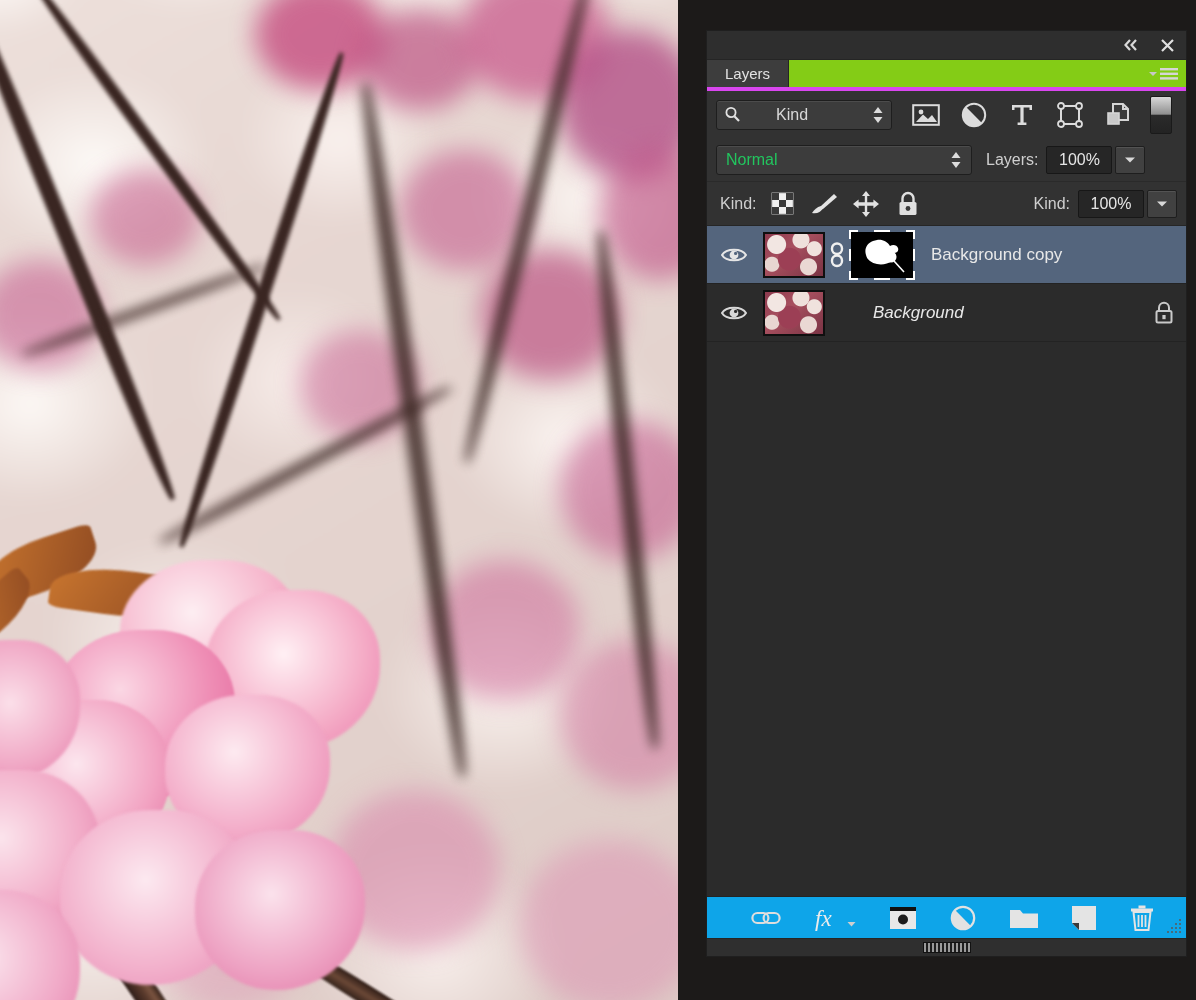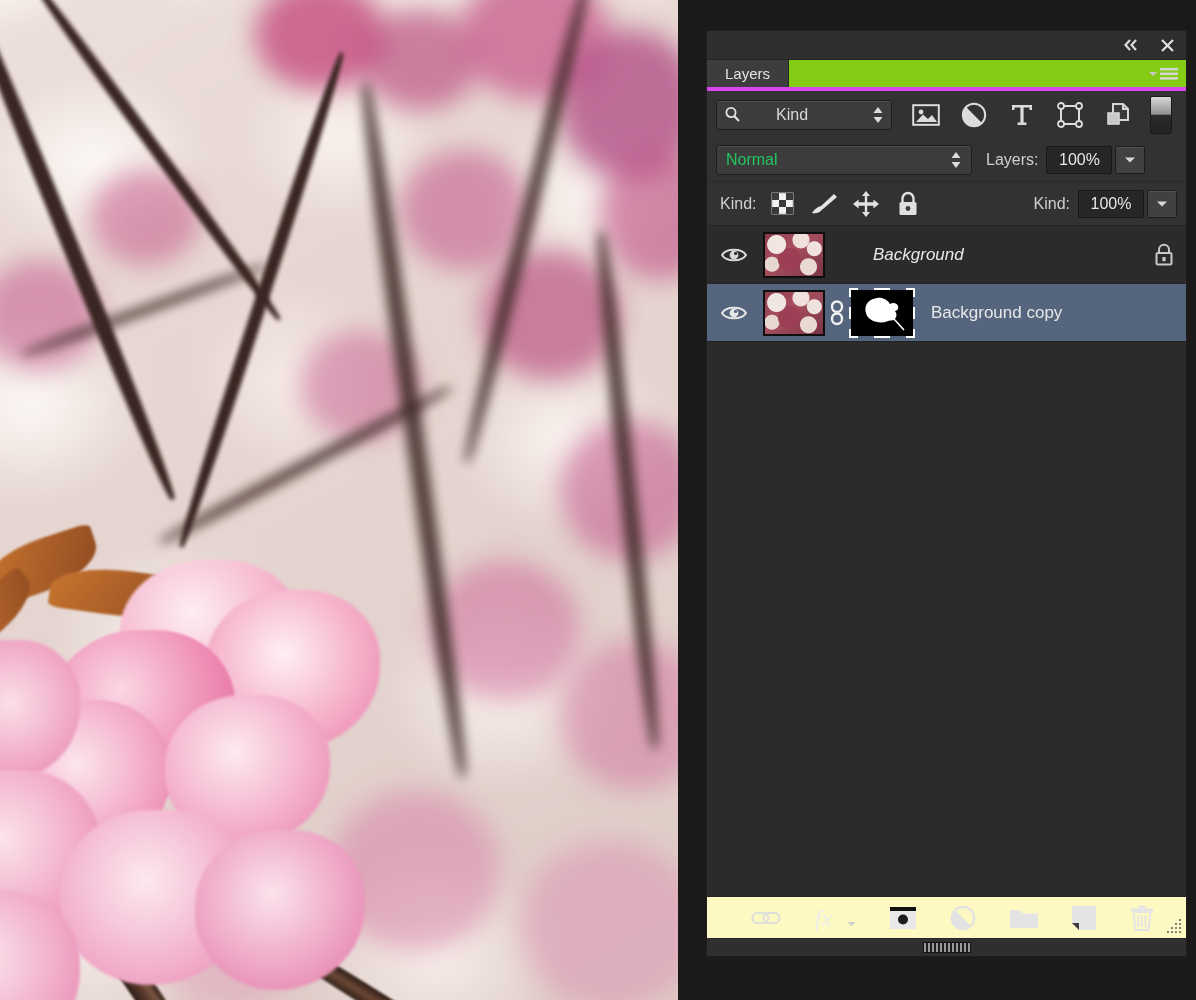--- a/index.html
+++ b/index.html
@@ -169,21 +169,21 @@
   .maskthumb .c-br { right: -2px; bottom: -2px; border-left: 0; border-top: 0; }
   .maskthumb .edge-t, .maskthumb .edge-b { position: absolute; left: 23px; width: 16px; height: 2px; background: #fff; }
   .maskthumb .edge-t { top: -2px; } .maskthumb .edge-b { bottom: -2px; }
   .maskthumb .edge-l, .maskthumb .edge-r { position: absolute; top: 17px; width: 2px; height: 12px; background: #fff; }
   .maskthumb .edge-l { left: -2px; } .maskthumb .edge-r { right: -2px; }
   .layername { flex: 1; font-size: 17px; color: #e8e8e8; padding-left: 18px; }
   .layername.italic { font-style: italic; }
   .rowlock { width: 44px; display: flex; align-items: center; justify-content: center; }
 
   .bottombar {
-    height: 42px; background: #fef9c3; border-top: 1px solid #242424;
+    height: 42px; background: #0ea5e9; border-top: 1px solid #242424;
     display: flex; align-items: center; justify-content: center; gap: 34px;
     position: relative;
     padding-left: 12px;
   }
   .bbtn { display: flex; align-items: flex-end; gap: 2px; cursor: pointer; }
   .scrollstrip {
     height: 18px; background: #2f2f2f; border-top: 1px solid #262626;
     display: flex; align-items: center; justify-content: center; position: relative;
   }
   .grip-h {
@@ -393,90 +393,90 @@
       </div>
       <div class="numdrop">
         <svg width="12" height="8" viewBox="0 0 12 8">
           <path d="M1 1.5 L6 6.5 L11 1.5 Z" fill="#d8d8d8"></path>
         </svg>
       </div>
     </div>
 
     <div class="layerlist">
 
-      <div class="layerrow">
+      <div class="layerrow selected">
         <div class="eye">
           <svg width="26" height="18" viewBox="0 0 26 18">
-            <path d="M1 9 C5 2 21 2 25 9 C21 16 5 16 1 9 Z" fill="none" stroke="#d8d8d8" stroke-width="2"></path>
-            <circle cx="13" cy="9" r="4.4" fill="#d8d8d8"></circle>
-            <circle cx="14.6" cy="7.4" r="1.6" fill="#2b2b2b"></circle>
+            <path d="M1 9 C5 2 21 2 25 9 C21 16 5 16 1 9 Z" fill="none" stroke="#e6e6e6" stroke-width="2"></path>
+            <circle cx="13" cy="9" r="4.4" fill="#e6e6e6"></circle>
+            <circle cx="14.6" cy="7.4" r="1.6" fill="#54657d"></circle>
           </svg>
         </div>
         <div class="thumb">
           <div class="mini" style="background:
                  radial-gradient(circle at 20% 25%, #f2e6e2 0 9px, rgba(0,0,0,0) 10px),
                  radial-gradient(circle at 62% 14%, #efe0db 0 8px, rgba(0,0,0,0) 9px),
                  radial-gradient(circle at 85% 35%, #f0e2dd 0 7px, rgba(0,0,0,0) 8px),
                  radial-gradient(circle at 42% 60%, #9c3f55 0 11px, rgba(0,0,0,0) 12px),
                  radial-gradient(circle at 12% 72%, #e8d6d1 0 7px, rgba(0,0,0,0) 8px),
                  radial-gradient(circle at 75% 78%, #ead8d3 0 8px, rgba(0,0,0,0) 9px),
                  linear-gradient(140deg,#8d3a4e,#a8505f 40%,#7a3344 100%);"></div>
         </div>
-        <div class="layername italic" style="padding-left:48px;">Background</div>
-        <div class="rowlock">
-          <svg width="20" height="24" viewBox="0 0 20 24">
-            <path d="M5 10 V6.8 A5 5 0 0 1 15 6.8 V10" fill="none" stroke="#c9c9c9" stroke-width="2"></path>
-            <rect x="2.5" y="10" width="15" height="11.5" rx="1.5" fill="none" stroke="#c9c9c9" stroke-width="2"></rect>
-            <rect x="8.4" y="14" width="3.2" height="4.2" fill="#c9c9c9"></rect>
-          </svg>
-        </div>
-      </div>
-
-      <div class="layerrow selected">
+        <div class="linkicon">
+          <svg width="16" height="26" viewBox="0 0 16 26">
+            <rect x="3" y="1.5" width="10" height="10.5" rx="5" fill="none" stroke="#f0f0f0" stroke-width="2.4"></rect>
+            <rect x="3" y="13.5" width="10" height="10.5" rx="5" fill="none" stroke="#f0f0f0" stroke-width="2.4"></rect>
+          </svg>
+        </div>
+        <div class="maskthumb">
+          <svg width="62" height="46" viewBox="0 0 62 46" style="display:block">
+            <rect x="0" y="0" width="62" height="46" fill="#000"></rect>
+            <path d="M22 9 C16 11 13 17 15 23 C16 28 21 31 26 32 C31 33 37 32 41 29 C44 27 45 24 43 21
+                     C46 21 48 19 47 16 C46 13 42 12 39 14 C37 10 31 7 26 8 Z" fill="#ffffff"></path>
+            <circle cx="40" cy="25" r="5.5" fill="#ffffff"></circle>
+            <path d="M43 29 L53 40" stroke="#ffffff" stroke-width="1.6" fill="none"></path>
+          </svg>
+          <div class="corner c-tl"></div>
+          <div class="corner c-tr"></div>
+          <div class="corner c-bl"></div>
+          <div class="corner c-br"></div>
+          <div class="edge-t"></div>
+          <div class="edge-b"></div>
+          <div class="edge-l"></div>
+          <div class="edge-r"></div>
+        </div>
+        <div class="layername">Background copy</div>
+      </div>
+
+      <div class="layerrow">
         <div class="eye">
           <svg width="26" height="18" viewBox="0 0 26 18">
-            <path d="M1 9 C5 2 21 2 25 9 C21 16 5 16 1 9 Z" fill="none" stroke="#e6e6e6" stroke-width="2"></path>
-            <circle cx="13" cy="9" r="4.4" fill="#e6e6e6"></circle>
-            <circle cx="14.6" cy="7.4" r="1.6" fill="#54657d"></circle>
+            <path d="M1 9 C5 2 21 2 25 9 C21 16 5 16 1 9 Z" fill="none" stroke="#d8d8d8" stroke-width="2"></path>
+            <circle cx="13" cy="9" r="4.4" fill="#d8d8d8"></circle>
+            <circle cx="14.6" cy="7.4" r="1.6" fill="#2b2b2b"></circle>
           </svg>
         </div>
         <div class="thumb">
           <div class="mini" style="background:
                  radial-gradient(circle at 20% 25%, #f2e6e2 0 9px, rgba(0,0,0,0) 10px),
                  radial-gradient(circle at 62% 14%, #efe0db 0 8px, rgba(0,0,0,0) 9px),
                  radial-gradient(circle at 85% 35%, #f0e2dd 0 7px, rgba(0,0,0,0) 8px),
                  radial-gradient(circle at 42% 60%, #9c3f55 0 11px, rgba(0,0,0,0) 12px),
                  radial-gradient(circle at 12% 72%, #e8d6d1 0 7px, rgba(0,0,0,0) 8px),
                  radial-gradient(circle at 75% 78%, #ead8d3 0 8px, rgba(0,0,0,0) 9px),
                  linear-gradient(140deg,#8d3a4e,#a8505f 40%,#7a3344 100%);"></div>
         </div>
-        <div class="linkicon">
-          <svg width="16" height="26" viewBox="0 0 16 26">
-            <rect x="3" y="1.5" width="10" height="10.5" rx="5" fill="none" stroke="#f0f0f0" stroke-width="2.4"></rect>
-            <rect x="3" y="13.5" width="10" height="10.5" rx="5" fill="none" stroke="#f0f0f0" stroke-width="2.4"></rect>
-          </svg>
-        </div>
-        <div class="maskthumb">
-          <svg width="62" height="46" viewBox="0 0 62 46" style="display:block">
-            <rect x="0" y="0" width="62" height="46" fill="#000"></rect>
-            <path d="M22 9 C16 11 13 17 15 23 C16 28 21 31 26 32 C31 33 37 32 41 29 C44 27 45 24 43 21
-                     C46 21 48 19 47 16 C46 13 42 12 39 14 C37 10 31 7 26 8 Z" fill="#ffffff"></path>
-            <circle cx="40" cy="25" r="5.5" fill="#ffffff"></circle>
-            <path d="M43 29 L53 40" stroke="#ffffff" stroke-width="1.6" fill="none"></path>
-          </svg>
-          <div class="corner c-tl"></div>
-          <div class="corner c-tr"></div>
-          <div class="corner c-bl"></div>
-          <div class="corner c-br"></div>
-          <div class="edge-t"></div>
-          <div class="edge-b"></div>
-          <div class="edge-l"></div>
-          <div class="edge-r"></div>
-        </div>
-        <div class="layername">Background copy</div>
+        <div class="layername italic" style="padding-left:48px;">Background</div>
+        <div class="rowlock">
+          <svg width="20" height="24" viewBox="0 0 20 24">
+            <path d="M5 10 V6.8 A5 5 0 0 1 15 6.8 V10" fill="none" stroke="#c9c9c9" stroke-width="2"></path>
+            <rect x="2.5" y="10" width="15" height="11.5" rx="1.5" fill="none" stroke="#c9c9c9" stroke-width="2"></rect>
+            <rect x="8.4" y="14" width="3.2" height="4.2" fill="#c9c9c9"></rect>
+          </svg>
+        </div>
       </div>
     </div>
 
     <div class="bottombar">
       <div class="bbtn">
         <svg width="30" height="20" viewBox="0 0 30 20">
           <rect x="1.4" y="5" width="16" height="10" rx="5" fill="none" stroke="#dedede" stroke-width="2.2"></rect>
           <rect x="12.6" y="5" width="16" height="10" rx="5" fill="none" stroke="#dedede" stroke-width="2.2"></rect>
         </svg>
       </div>

